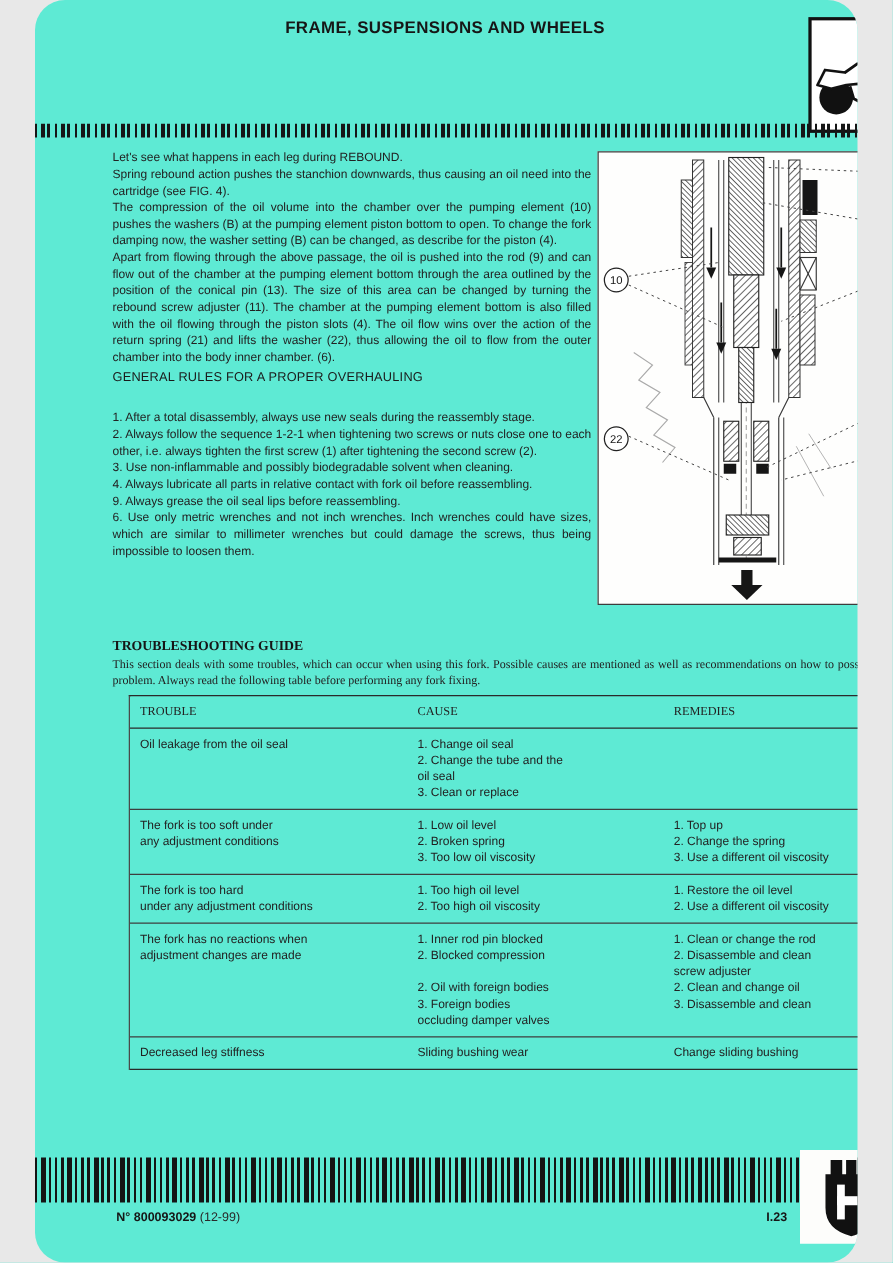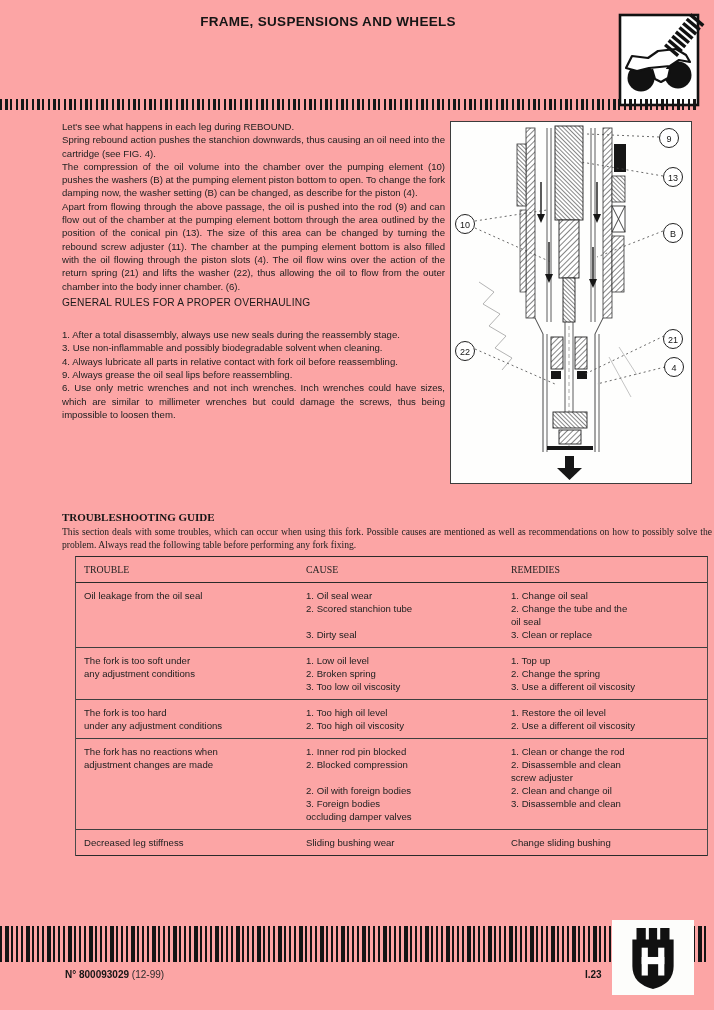--- a/index.html
+++ b/index.html
@@ -1,20 +1,20 @@
 <!DOCTYPE html>
 <html><head>
 <meta charset="utf-8">
 <style>
   * { margin:0; padding:0; box-sizing:border-box; }
   html,body { background:#e8e8e8; }
   body { font-family:"Liberation Sans", sans-serif; color:#1c1c1c; }
   .page {
-    position:relative; width:714px; height:1010px; margin:0 auto;
-    background:#fca5a5; overflow:hidden;
+    position:relative; width:658px; height:1010px; margin:0 auto;
+    background:#5eead4; overflow:hidden;border-radius:24px;
   }
   .title {
     position:absolute; top:14px; left:0; width:656px; text-align:center;
     font-size:13.5px; font-weight:bold; letter-spacing:.3px; color:#161616;
   }
   .corner-icon { position:absolute; left:613px; top:6px; }
   .topbar {
     position:absolute; left:0; top:99px; width:697px; height:11px;
     background:repeating-linear-gradient(90deg,#161616 0 2px,transparent 2px 5px,#161616 5px 8px,transparent 8px 10px,#161616 10px 12px,transparent 12px 16px);
   }
@@ -84,20 +84,21 @@
   <div class="topbar"></div>
 
   <div class="left-col">
     <div class="para">Let's see what happens in each leg during REBOUND.</div>
     <div class="para">Spring rebound action pushes the stanchion downwards, thus causing an oil need into the cartridge (see FIG. 4).</div>
     <div class="para">The compression of the oil volume into the chamber over the pumping element (10) pushes the washers (B) at the pumping element piston bottom to open. To change the fork damping now, the washer setting (B) can be changed, as describe for the piston (4).</div>
     <div class="para">Apart from flowing through the above passage, the oil is pushed into the rod (9) and can flow out of the chamber at the pumping element bottom through the area outlined by the position of the conical pin (13). The size of this area can be changed by turning the rebound screw adjuster (11). The chamber at the pumping element bottom is also filled with the oil flowing through the piston slots (4). The oil flow wins over the action of the return spring (21) and lifts the washer (22), thus allowing the oil to flow from the outer chamber into the body inner chamber. (6).</div>
 
     <div class="rules-heading">GENERAL RULES FOR A PROPER OVERHAULING</div>
     <div class="rule">1. After a total disassembly, always use new seals during the reassembly stage.</div>
+    <div class="rule">2. Always follow the sequence 1-2-1 when tightening two screws or nuts close one to each other, i.e. always tighten the first screw (1) after tightening the second screw (2).</div>
     <div class="rule">3. Use non-inflammable and possibly biodegradable solvent when cleaning.</div>
     <div class="rule">4. Always lubricate all parts in relative contact with fork oil before reassembling.</div>
     <div class="rule">9. Always grease the oil seal lips before reassembling.</div>
     <div class="rule">6. Use only metric wrenches and not inch wrenches. Inch wrenches could have sizes, which are similar to millimeter wrenches but could damage the screws, thus being impossible to loosen them.</div>
   </div>
 
   <div class="figure-wrap">
     <div class="fig-box">
       <svg width="240" height="360" viewBox="0 0 240 360">
         <defs>
@@ -221,24 +222,20 @@
   </div>
 
   <div class="ts-table">
     <div class="t-row t-head">
       <div class="cell">TROUBLE</div>
       <div class="cell">CAUSE</div>
       <div class="cell">REMEDIES</div>
     </div>
     <div class="t-row">
       <div class="cell">Oil leakage from the oil seal</div>
-      <div class="cell">1. Oil seal wear
-2. Scored stanchion tube
-
-3. Dirty seal</div>
       <div class="cell">1. Change oil seal
 2. Change the tube and the
 oil seal
 3. Clean or replace</div>
     </div>
     <div class="t-row">
       <div class="cell">The fork is too soft under
 any adjustment conditions</div>
       <div class="cell">1. Low oil level
 2. Broken spring

